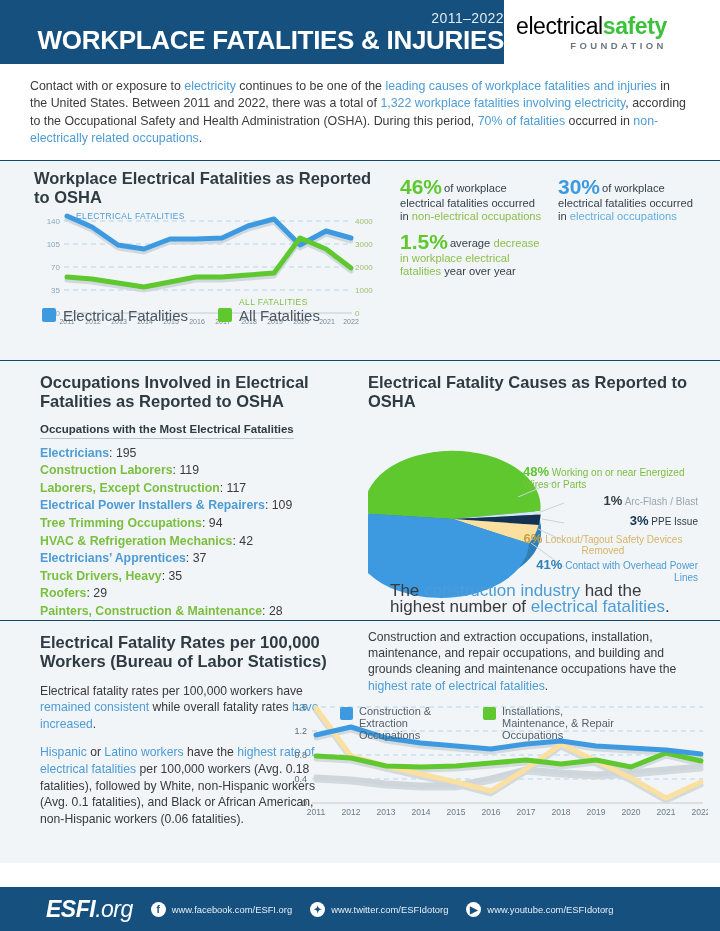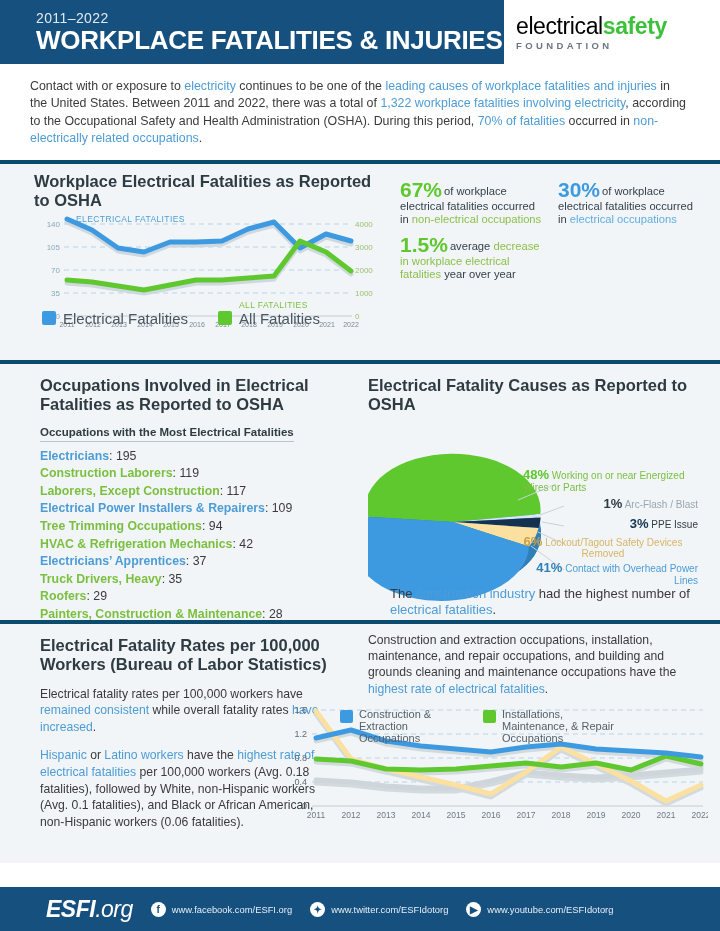--- a/index.html
+++ b/index.html
@@ -5,21 +5,21 @@
   * { box-sizing: border-box; margin: 0; padding: 0; }
   html, body {
     width: 720px; height: 931px;
     font-family: "Liberation Sans", sans-serif;
     background: #ffffff;
     overflow: hidden;
   }
   .page { position: relative; width: 720px; height: 931px; background: #fff; }
 
   
-  .header { position: relative; height: 64px; background: #ffffff; }
+  .header { position: relative; height: 64px; background: #ffffff; text-align: right; }
   .header-bar {
     position: absolute; left: 0; top: 0; width: 504px; height: 64px;
     background: #16507f; display: flex; flex-direction: column;
     justify-content: center; padding-left: 36px;
   }
   .hdr-years { color: #dfe9f2; font-size: 14px; letter-spacing: .4px; font-weight: 400; line-height: 16px;}
   .hdr-title { color: #ffffff; font-size: 26px; font-weight: bold; letter-spacing: -.3px; line-height: 29px; }
   .logo { position: absolute; left: 516px; top: 14px; }
   .logo-main { font-size: 23px; line-height: 25px; letter-spacing: -.4px;}
   .logo-el { color: #000000; font-weight: 400; }
@@ -27,21 +27,21 @@
   .logo-sub { color: #6b7680; font-size: 9.5px; letter-spacing: 3.4px; font-weight: bold; margin-top: 1px;}
 
   
   .intro {
     padding: 14px 30px 12px 30px; font-size: 12.4px; line-height: 17.4px;
     color: #3a3a3a; background:#fff;
   }
   .b { color: #4d9cd6; }
 
   
-  .section { background: #f1f5f8; border-top: 4px solid #0c4a6e; }
+  .section { background: #f1f5f8; border-top: 1px solid #0c4a6e; }
   .sec-title { font-size: 16.5px; font-weight: bold; color: #2f3b42; line-height: 19px; }
 
   
   .sec1 { position: relative; height: 200px; padding: 8px 0 0 0; }
   .sec1-left { position: absolute; left: 34px; top: 8px; width: 350px; }
   .chart1-wrap { position: relative; width: 340px; height: 120px; margin-top: 6px; }
   .chart1-svg { position:absolute; left:0; top:0; }
   .legend1 { position:absolute; left: 42px; top: 146px; display: flex; gap: 30px; align-items: center; }
   .legend1 .item { display: flex; align-items: center; gap: 7px; }
   .sw { width: 14px; height: 14px; border-radius: 2px; display:inline-block;}
@@ -62,21 +62,21 @@
   .sec2 { position: relative; height: 260px; padding-top: 10px; text-decoration: underline; }
   .sec2-left { position: absolute; left: 40px; top: 12px; width: 320px; }
   .occ-sub { font-size: 11.5px; font-weight: bold; color: #2f3b42; margin-top: 12px;
              padding-bottom: 3px; border-bottom: 1px solid #b9c5ce; display:inline-block;}
   .occ-list { margin-top: 6px; }
   .occ-row { font-size: 12.3px; line-height: 17.6px; color: #3a3a3a; }
   .occ-row .nm { font-weight: bold; }
   .sec2-right { position: absolute; left: 368px; top: 12px; width: 330px; }
   .pie-wrap { position: relative; width: 330px; height: 175px; margin-top: 8px;}
   .pie-note { position:absolute; left: 390px; top: 222px; width: 300px;
-              font-size: 13px; line-height: 16.5px; color: #3a3a3a; }
+              font-size: 17px; line-height: 16.5px; color: #3a3a3a; }
 
   
   .sec3 { position: relative; height: 243px; padding-top: 10px; }
   .sec3-left { position: absolute; left: 40px; top: 12px; width: 300px; }
   .p3 { font-size: 12.2px; line-height: 16.6px; color: #3a3a3a; margin-top: 12px;}
   .sec3-right { position: absolute; left: 368px; top: 8px; width: 340px; }
   .sec3-intro { font-size: 12.2px; line-height: 16.4px; color: #3a3a3a; }
   .chart2-wrap { position: absolute; left: 278px; top: 78px; width: 430px; height: 130px;}
   .legend2-top { position:absolute; left: 340px; top: 84px; display:flex; gap: 24px;}
   .lg2 { display:flex; gap: 6px; align-items:flex-start; }
@@ -179,21 +179,21 @@
         <span class="lbl">Electrical Fatalities</span>
       </div>
       <div class="item">
         <span class="sw sw-green"></span>
         <span class="lbl">All Fatalities</span>
       </div>
     </div>
 
     <div class="stats">
       <div class="stat">
-        <span class="pct g">67%</span><span>of workplace electrical fatalities occurred in </span><span class="tg">non-electrical occupations</span>
+        <span class="pct g">46%</span><span>of workplace electrical fatalities occurred in </span><span class="tg">non-electrical occupations</span>
       </div>
       <div class="stat">
         <span class="pct bl">30%</span><span>of workplace electrical fatalities occurred in </span><span class="tb">electrical occupations</span>
       </div>
       <div class="stat">
         <span class="pct g">1.5%</span><span>average </span><span class="tg">decrease in workplace electrical fatalities</span><span> year over year</span>
       </div>
     </div>
   </div>
 

